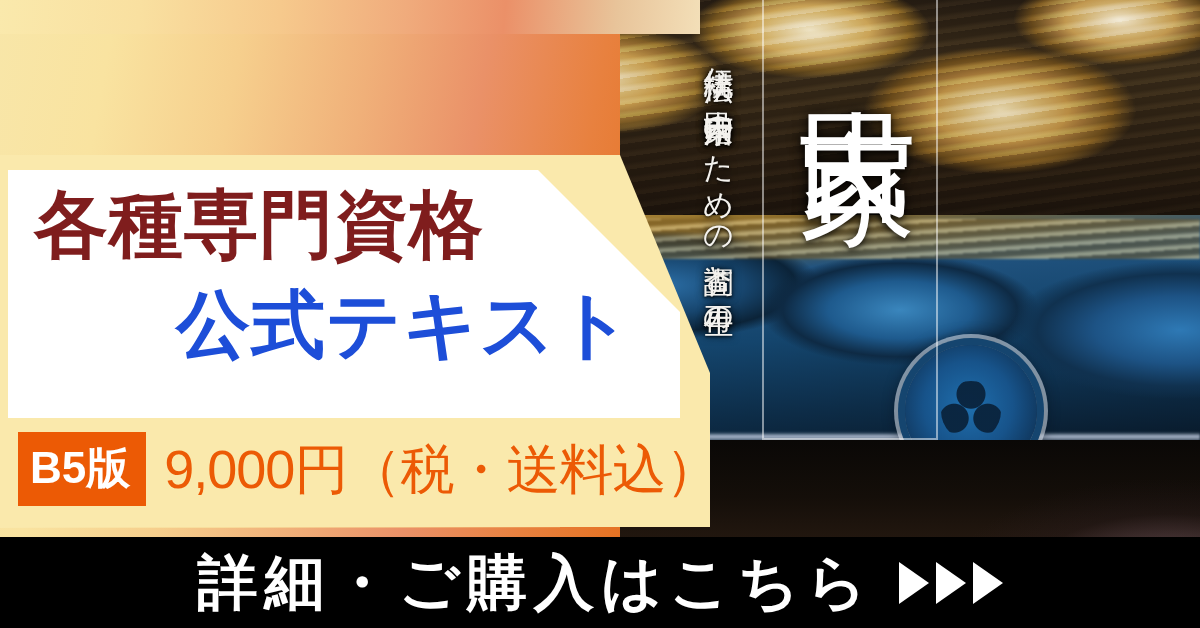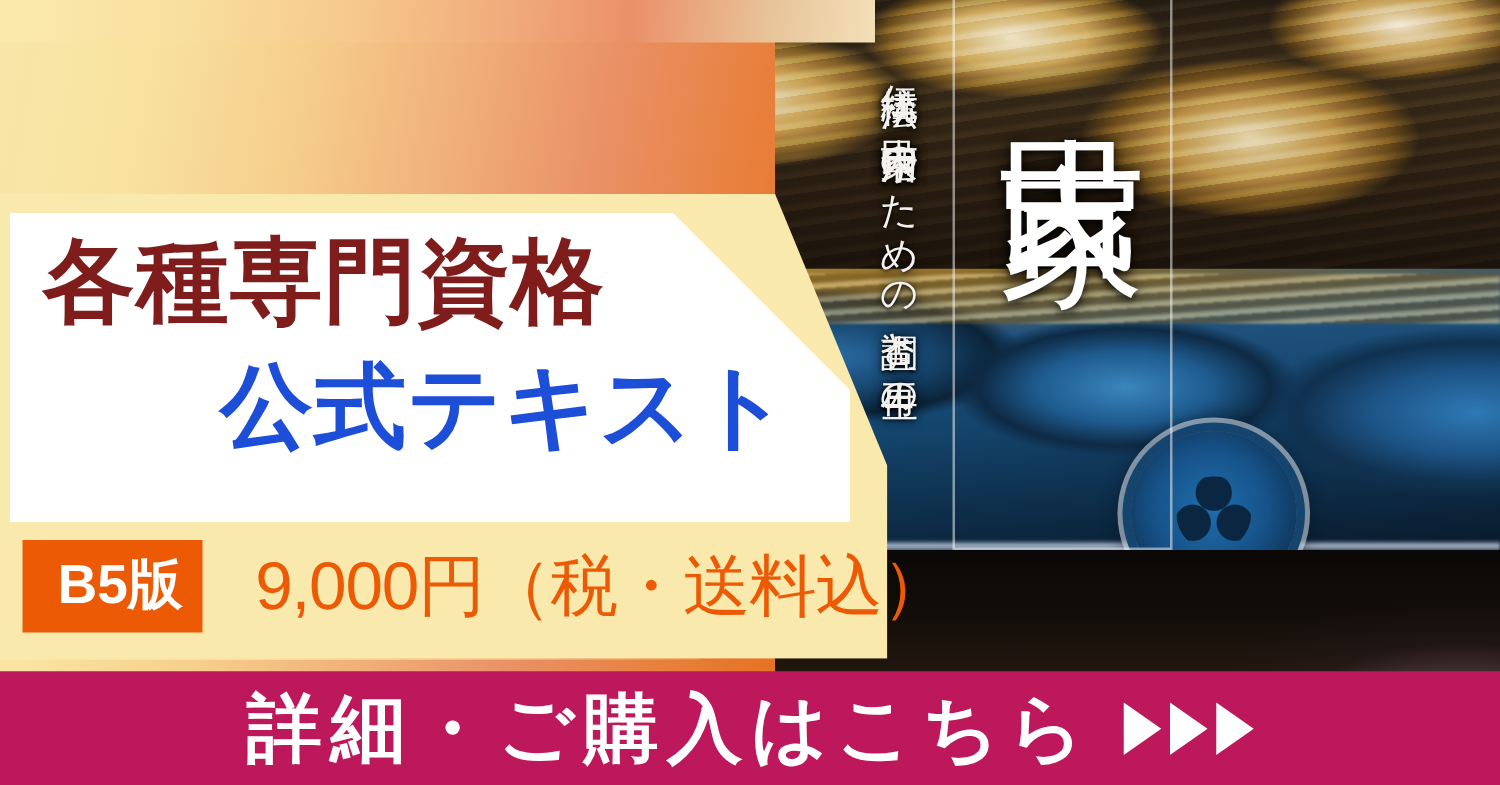--- a/index.html
+++ b/index.html
@@ -207,39 +207,38 @@
     display: flex;
     align-items: center;
     gap: 18px;
   }
   .size-badge {
     background: #ec5a05;
     color: #ffffff;
     font-size: 44px;
     font-weight: 700;
     line-height: 1;
-    padding: 14px 16px 16px 28px;
+    padding: 14px 16px 16px 12px;
     white-space: pre;
     letter-spacing: 0px;
   }
   .price-text {
     color: #ec5a05;
     font-size: 54px;
     font-weight: 400;
     line-height: 1;
     white-space: pre;
     letter-spacing: -1px;
-    margin-left: 24px;
   }
 
   
   .cta-bar {
     position: absolute;
     left: 0; right: 0; bottom: 0; height: 91px;
-    background: #be185d;
+    background: #000000;
     display: flex;
     align-items: center;
     justify-content: center;
     gap: 26px;
     cursor: pointer;
   }
   .cta-text {
     color: #ffffff;
     font-size: 60px;
     font-weight: 700;

